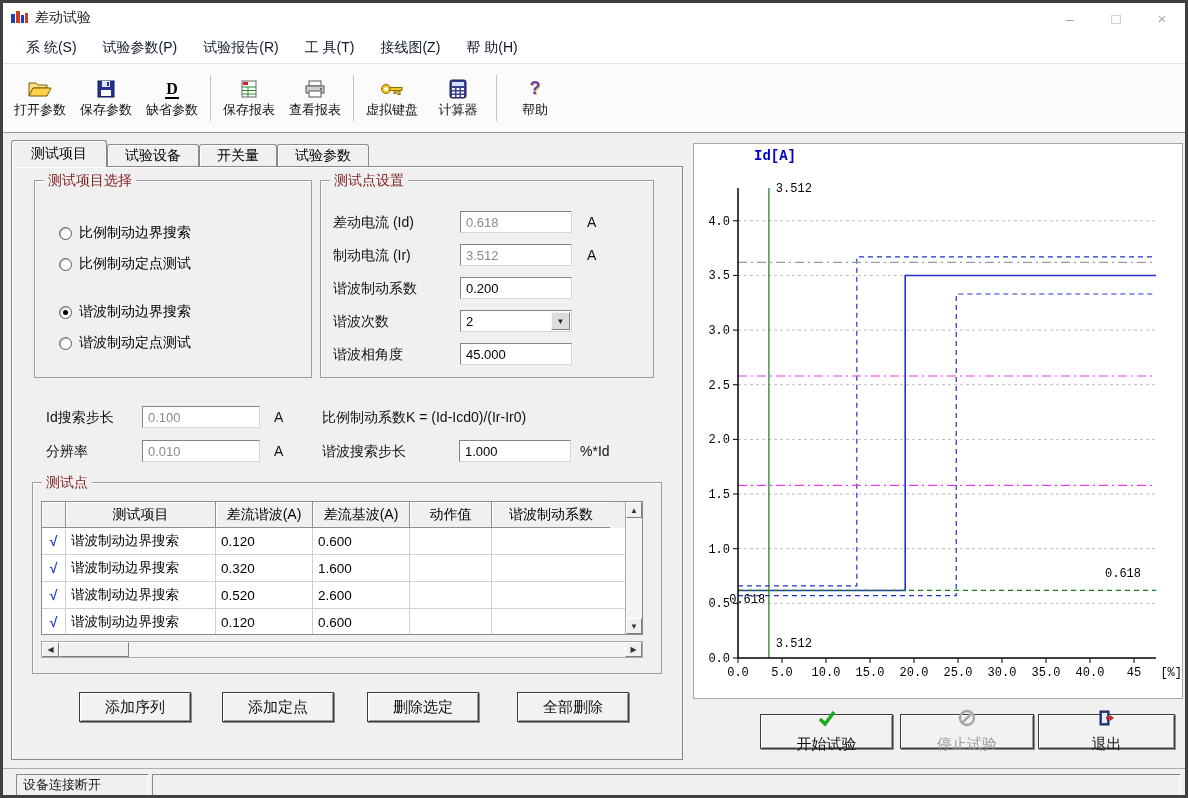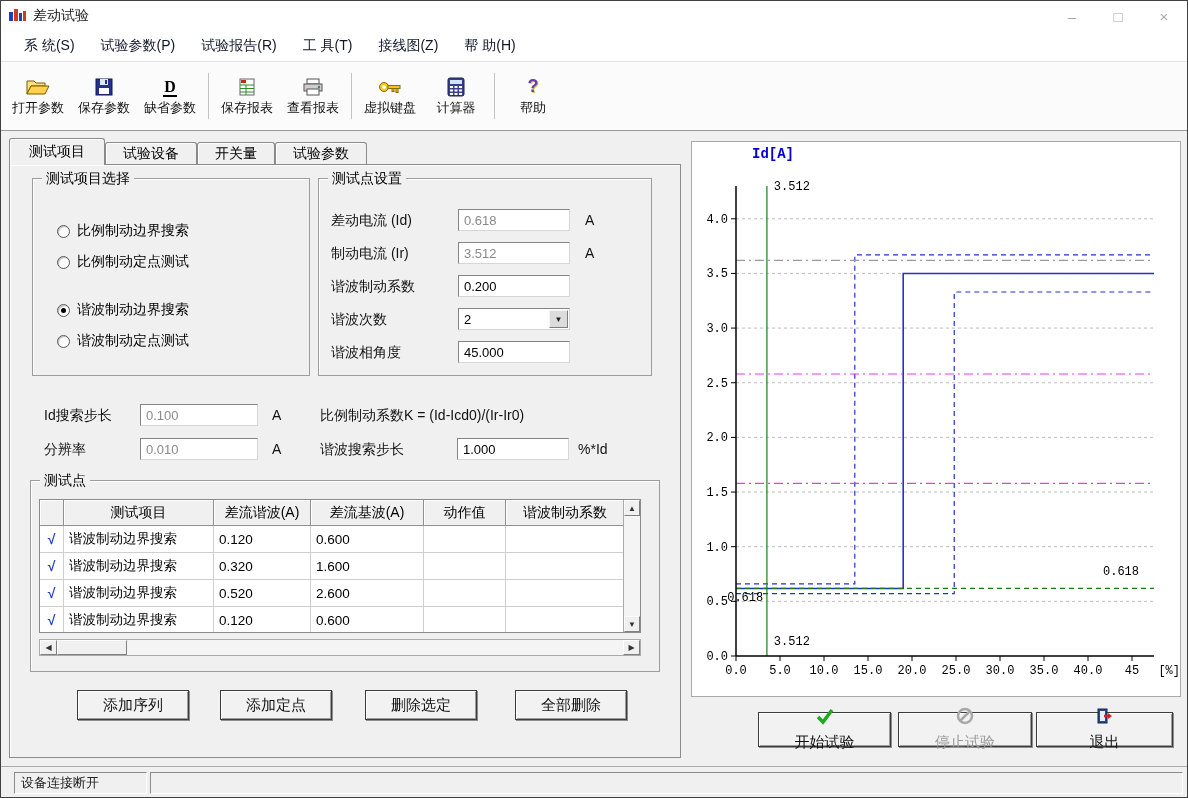--- a/index.html
+++ b/index.html
@@ -1,17 +1,17 @@
 <!DOCTYPE html>
 <html><head>
 <meta charset="utf-8">
 <style>
   * { box-sizing: border-box; margin: 0; padding: 0; }
   body { font-family: "Liberation Sans", sans-serif; font-size: 13px; background:#d9d9d9; }
-  .window { position: relative; width: 1188px; height: 798px; background:#f0f0f0; border:1px solid #404040; overflow:hidden; }
+  .window { position: relative; width: 1188px; height: 798px; background:#f0f0f0; border:3px solid #404040; overflow:hidden; }
 
   
   .titlebar { position:absolute; left:0; top:0; right:0; height:30px; background:#fff; display:flex; align-items:center; padding-left:8px; }
   .title-text { margin-left:6px; font-size:14px; color:#222; }
   .win-controls { margin-left:auto; display:flex; height:100%; }
   .win-btn { width:46px; height:100%; display:flex; align-items:center; justify-content:center; color:#a9a9a9; font-size:15px; }
 
   
   .menubar { position:absolute; left:0; top:30px; right:0; height:30px; background:#fff; display:flex; align-items:center; padding-left:10px; }
   .menu-item { padding:0 13px; font-size:14px; color:#0f172a; }
@@ -26,21 +26,21 @@
   .glyph-q { color:#6a3fa0; font-weight:bold; font-size:18px; text-shadow:1px 1px 0 #d9c06a; }
 
   
   .tab { position:absolute; height:22px; top:141px; background:#f0f0f0; border:1px solid #8a8a8a; border-bottom:none; border-radius:3px 3px 0 0; display:flex; align-items:center; justify-content:center; font-size:14px; z-index:2; box-shadow: inset 1px 1px 0 #fff; }
   .tab.active { top:137px; height:27px; z-index:4; }
 
   
   .panel { position:absolute; left:8px; top:163px; width:672px; height:594px; background:#f0f0f0; border:1px solid #8a8a8a; box-shadow: inset 1px 1px 0 #fff; z-index:3; }
 
   .gb { position:absolute; border:1px solid #9c9c9c; box-shadow: 1px 1px 0 #fff inset; }
-  .gb-title { position:absolute; top:-9px; left:9px; background:#f0f0f0; padding:0 4px; font-size:14px; color:#000000; }
+  .gb-title { position:absolute; top:-9px; left:9px; background:#f0f0f0; padding:0 4px; font-size:14px; color:#7f1d1d; }
 
   .radio-row { position:absolute; left:24px; height:18px; display:flex; align-items:center; gap:7px; }
   .radio { width:13px; height:13px; border-radius:50%; border:1px solid #5a5a5a; background:#fff; box-shadow: inset 1px 1px 1px #b9b9b9; flex:0 0 auto; }
   .radio.selected::after { content:''; display:block; width:5px; height:5px; margin:3px; border-radius:50%; background:#000; }
   .radio-label { font-size:14px; }
 
   .flabel { position:absolute; height:22px; line-height:22px; font-size:14px; color:#111; white-space:nowrap; }
   .tb-input { position:absolute; height:22px; background:#fff; border:1px solid #848484; border-color:#848484 #d6d6d6 #d6d6d6 #848484; font-size:13px; padding:0 5px; display:flex; align-items:center; }
   .tb-input.disabled { color:#8a8a8a; }
   .dd-btn { position:absolute; right:1px; top:1px; bottom:1px; width:19px; background:#dcdcdc; border:1px solid; border-color:#f5f5f5 #7e7e7e #7e7e7e #f5f5f5; display:flex; align-items:center; justify-content:center; }
@@ -48,21 +48,21 @@
 
   
   .tbl { position:absolute; background:#fff; border:1px solid #8a8a8a; overflow:hidden; }
   .tbl-head { display:flex; height:26px; background:#f0f0f0; }
   .th { border-right:1px solid #8f8f8f; border-bottom:1px solid #8f8f8f; box-shadow: inset 1px 1px 0 #fff; display:flex; align-items:center; justify-content:center; font-size:14px; white-space:nowrap; overflow:hidden; }
   .tbl-row { display:flex; height:27px; border-bottom:1px solid #cfcfcf; }
   .td { border-right:1px solid #cfcfcf; display:flex; align-items:center; padding:0 5px; font-size:13.5px; white-space:nowrap; overflow:hidden; }
   .c0 { width:24px; justify-content:center; padding:0; }
   .c1 { width:150px; }
   .c2 { width:97px; }
-  .c3 { width:113px; }
+  .c3 { width:97px; }
   .c4 { width:82px; }
   .c5 { width:118px; border-right:none; }
   .checkmark { color:#2244cc; font-weight:bold; font-size:14px; }
   .vscroll { position:absolute; right:0; top:0; bottom:0; width:17px; background:#f4f4f4; border-left:1px solid #aaa; }
   .vs-btn { position:absolute; left:0; right:0; height:16px; background:#f0f0f0; border:1px solid; border-color:#fff #808080 #808080 #fff; display:flex; align-items:center; justify-content:center; font-size:8px; color:#333; }
   .hscroll { position:absolute; height:17px; background:#f4f4f4; border:1px solid #aaa; }
   .hs-btn { position:absolute; top:0; bottom:0; width:17px; background:#f0f0f0; border:1px solid; border-color:#fff #808080 #808080 #fff; display:flex; align-items:center; justify-content:center; font-size:8px; color:#333; }
   .hs-thumb { position:absolute; top:0; bottom:0; left:17px; width:70px; background:#f0f0f0; border:1px solid; border-color:#fff #808080 #808080 #fff; }
 
   

